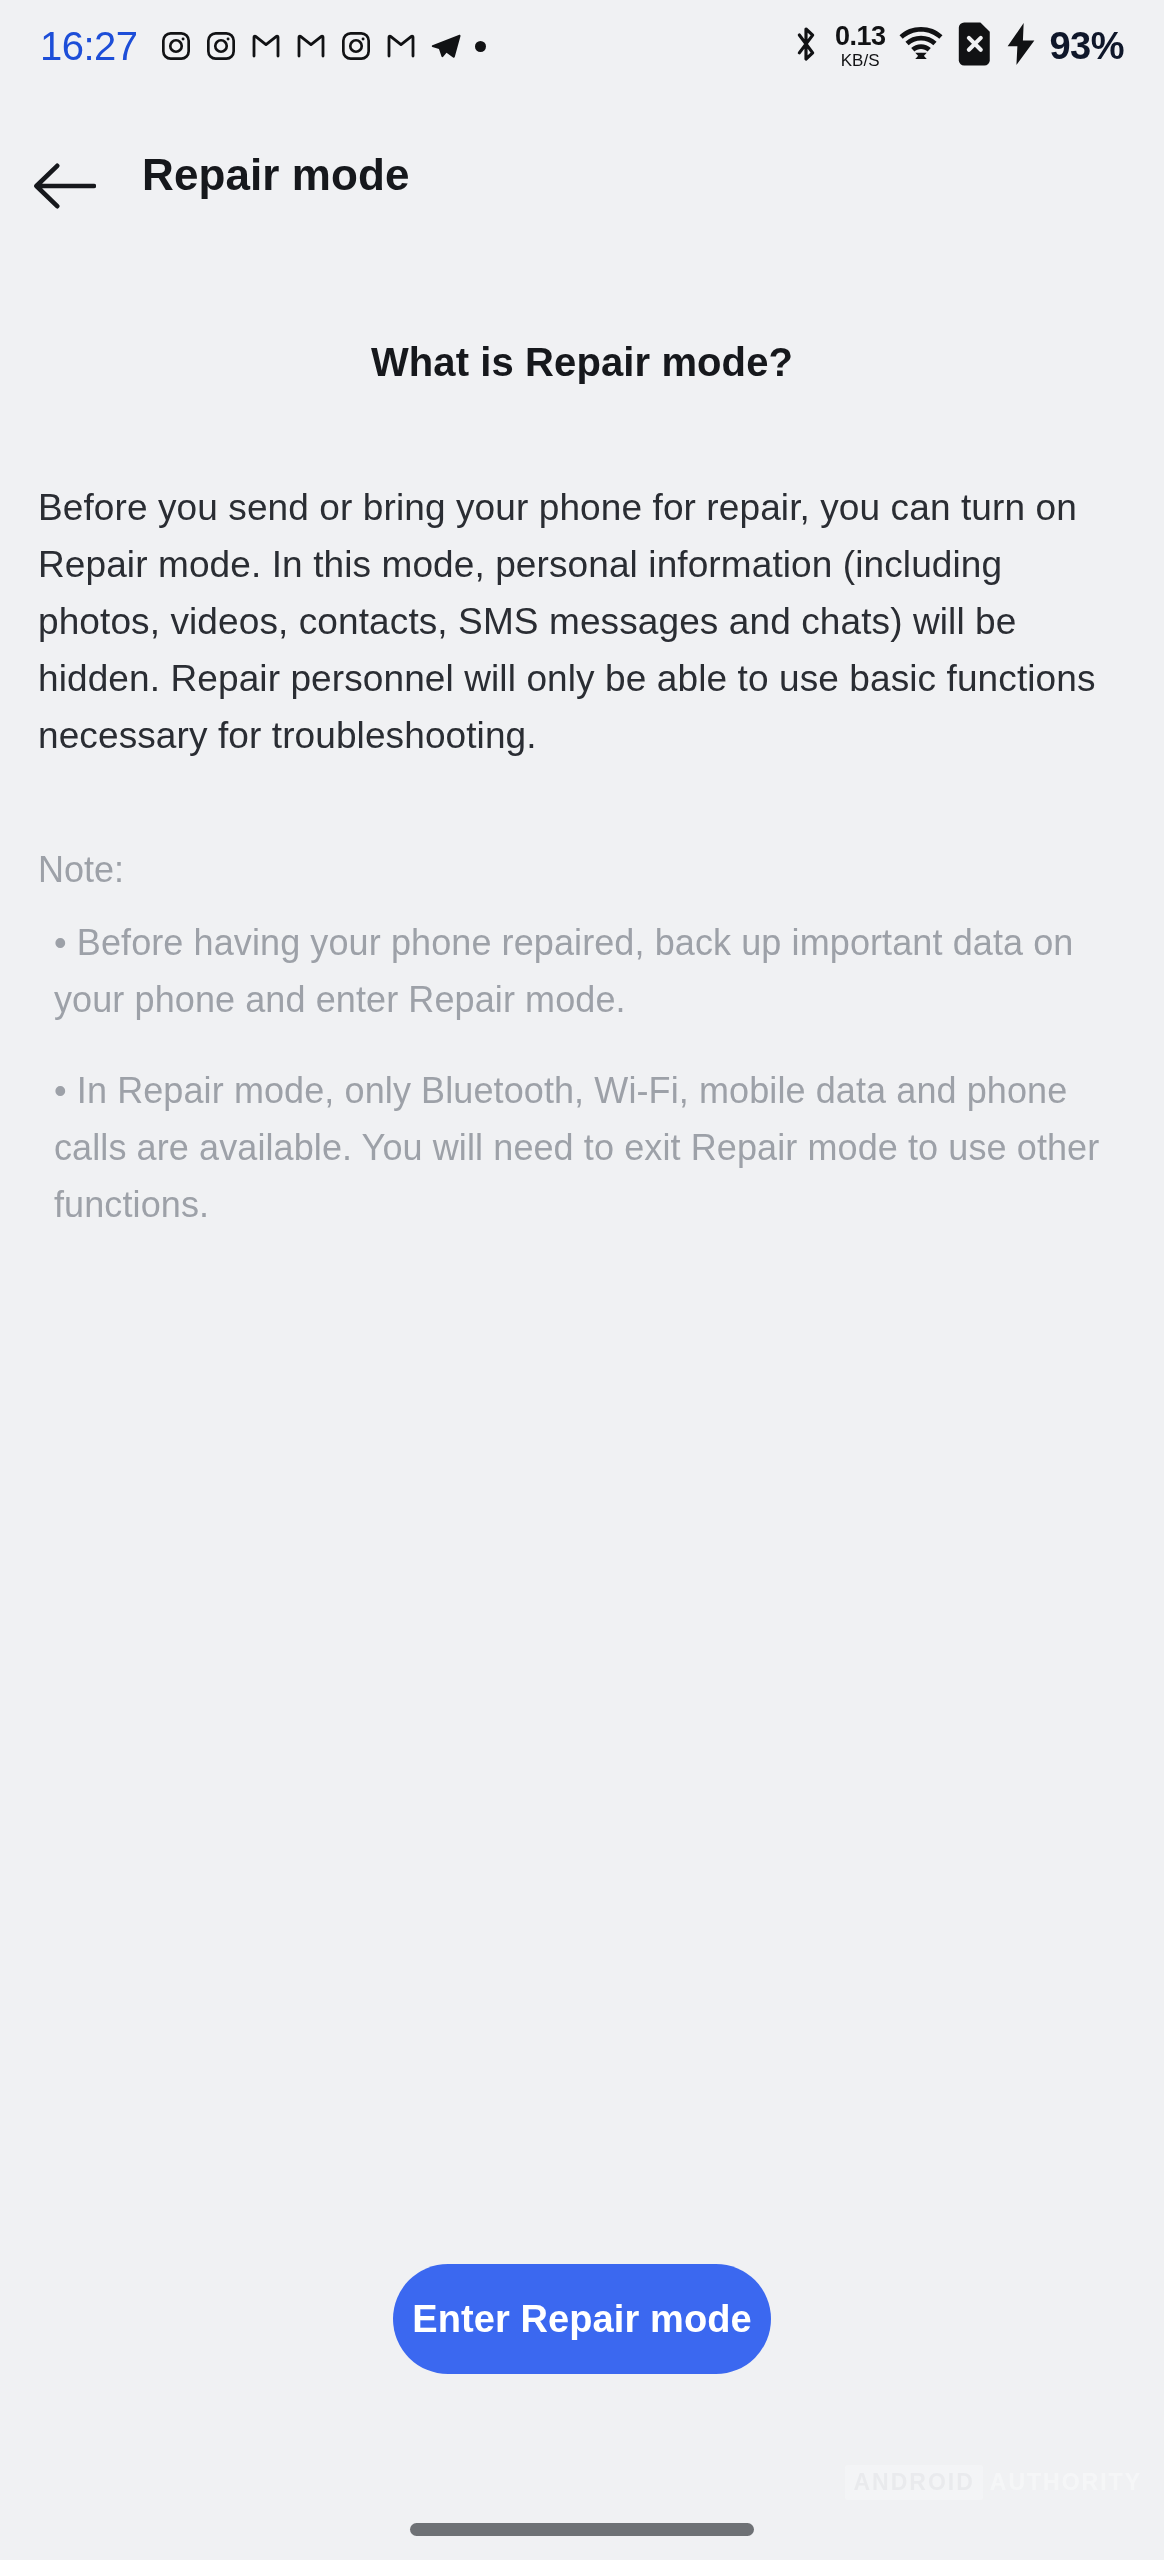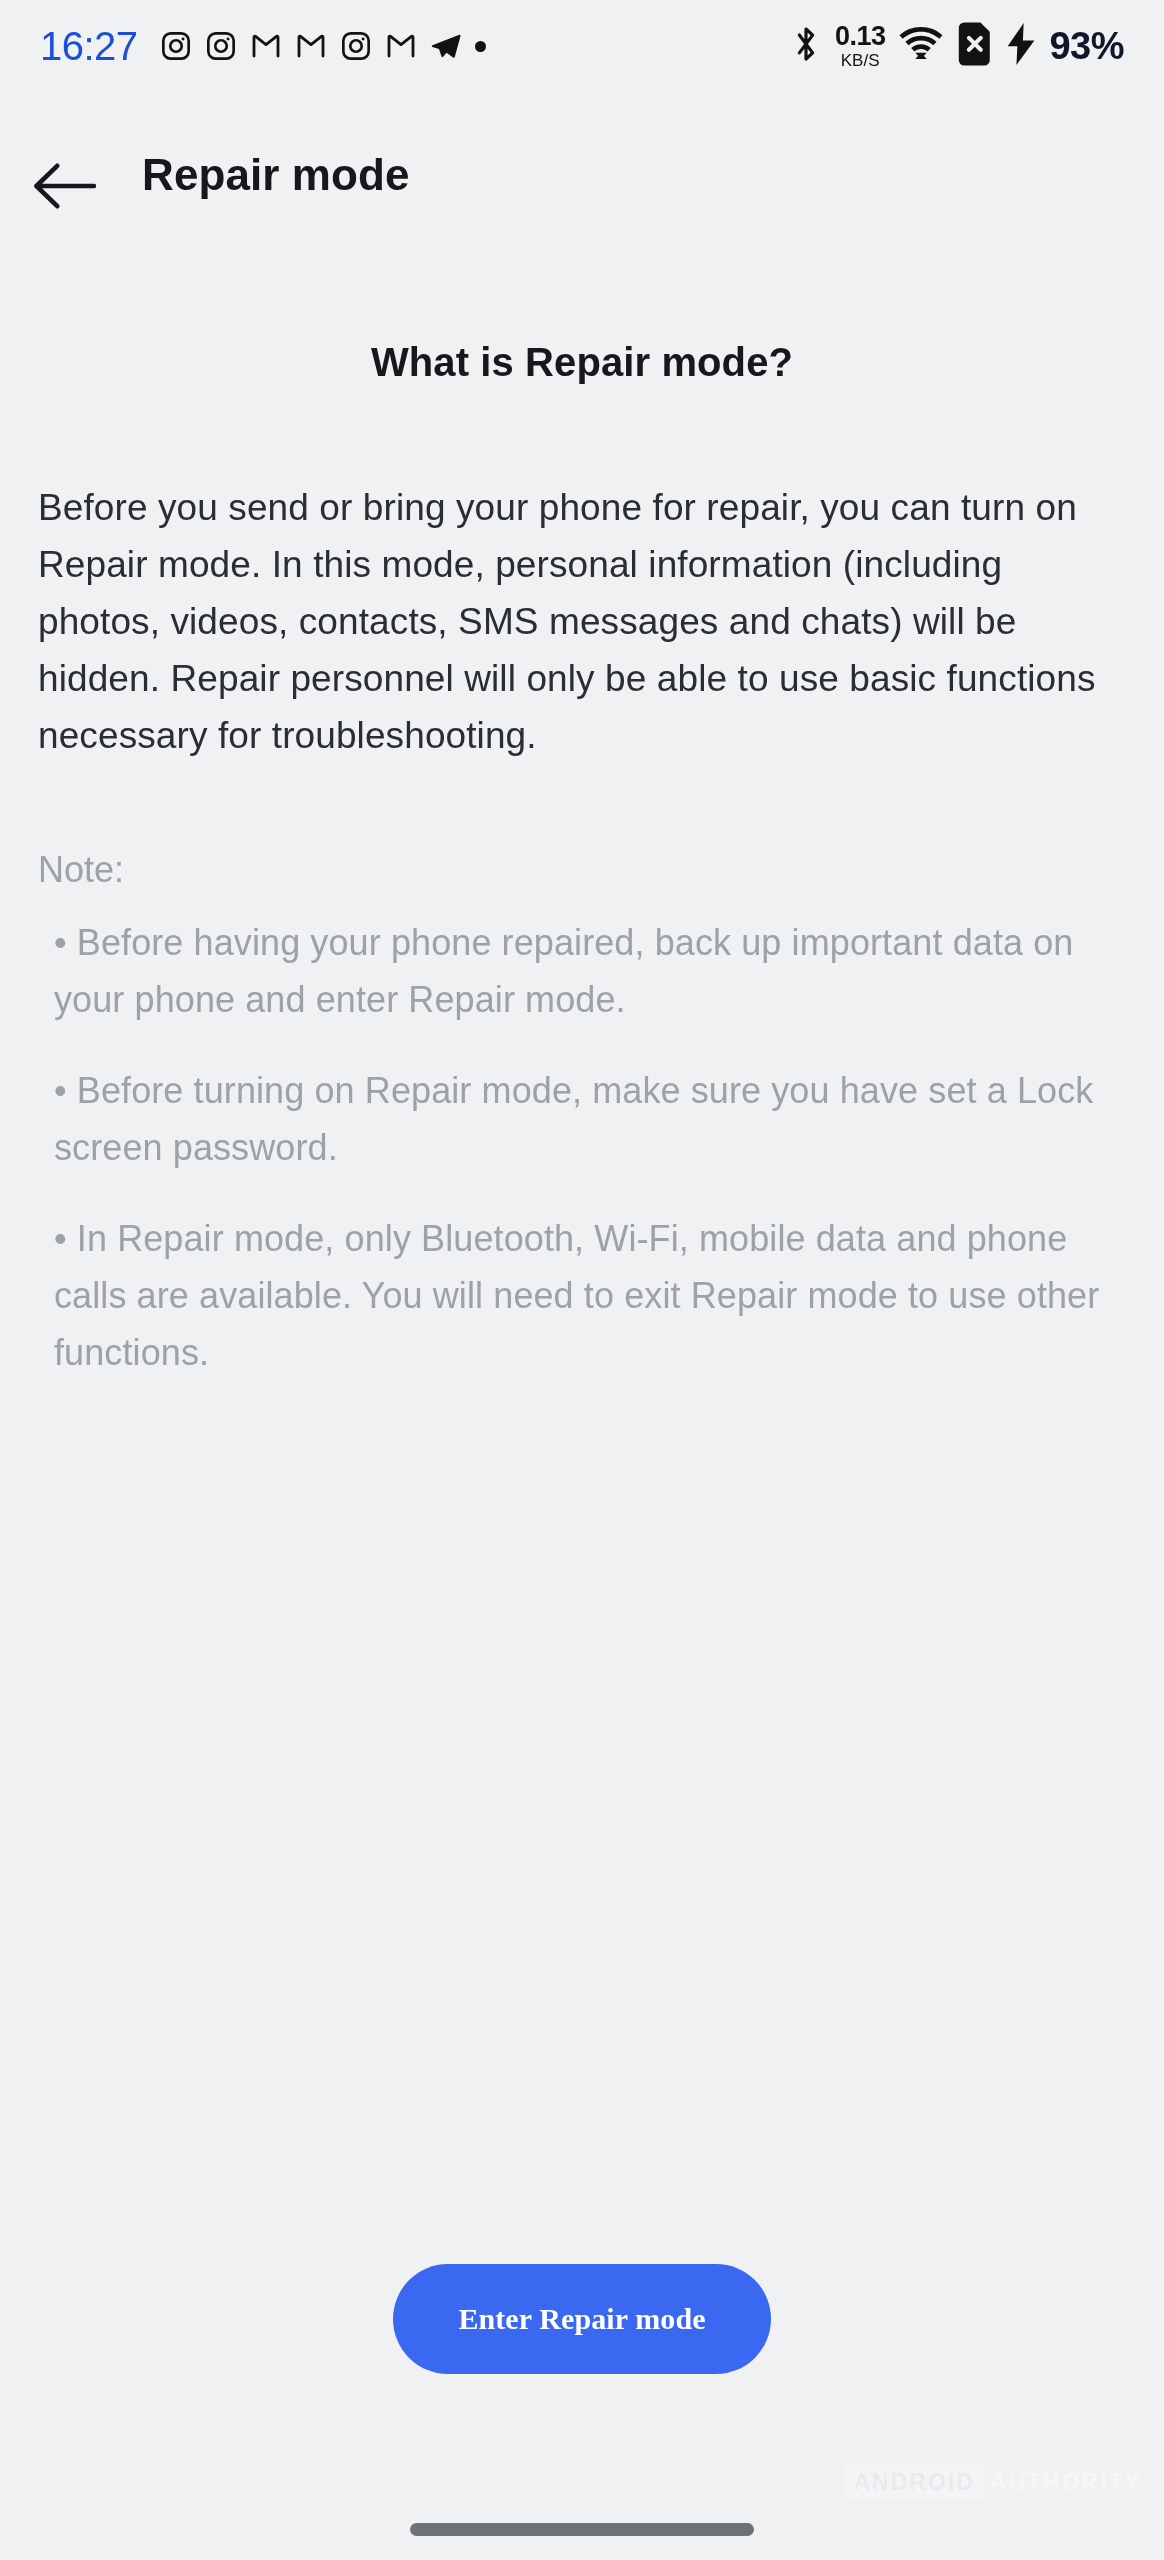--- a/index.html
+++ b/index.html
@@ -160,25 +160,25 @@
   .primary-button {
     position: absolute;
     left: 50%;
     transform: translateX(-50%);
     top: 2264px;
     width: 378px;
     height: 110px;
     border-radius: 55px;
     background: #3B68F0;
     color: #FFFFFF;
-    font-size: 30px;
+    font-size: 38px;
     font-weight: bold;
     border: none;
     cursor: pointer;
-    font-family: Liberation Serif, serif;
+    font-family: Liberation Sans, sans-serif;
     letter-spacing: 0.1px;
     display: flex;
     align-items: center;
     justify-content: center;
   }
 
   
   .watermark {
     position: absolute;
     right: 22px;
@@ -314,21 +314,20 @@
   <span class="app-bar-title">Repair mode</span>
 </div>
 
 <div class="content">
   <h2 class="section-heading">What is Repair mode?</h2>
   <p class="intro-paragraph">Before you send or bring your phone for repair, you can turn on Repair mode. In this mode, personal information (including photos, videos, contacts, SMS messages and chats) will be hidden. Repair personnel will only be able to use basic functions necessary for troubleshooting.</p>
 
   <div class="note-block">
     <p class="note-label">Note:</p>
     <p class="note-item">• Before having your phone repaired, back up important data on your phone and enter Repair mode.</p>
-    <p class="note-item">• Before turning on Repair mode, make sure you have set a Lock screen password.</p>
     <p class="note-item">• In Repair mode, only Bluetooth, Wi-Fi, mobile data and phone calls are available. You will need to exit Repair mode to use other functions.</p>
   </div>
 </div>
 
 <button class="primary-button">Enter Repair mode</button>
 
 <div class="watermark">
   <span class="wm-badge">ANDROID</span>
   <span class="wm-text">AUTHORITY</span>
 </div>

